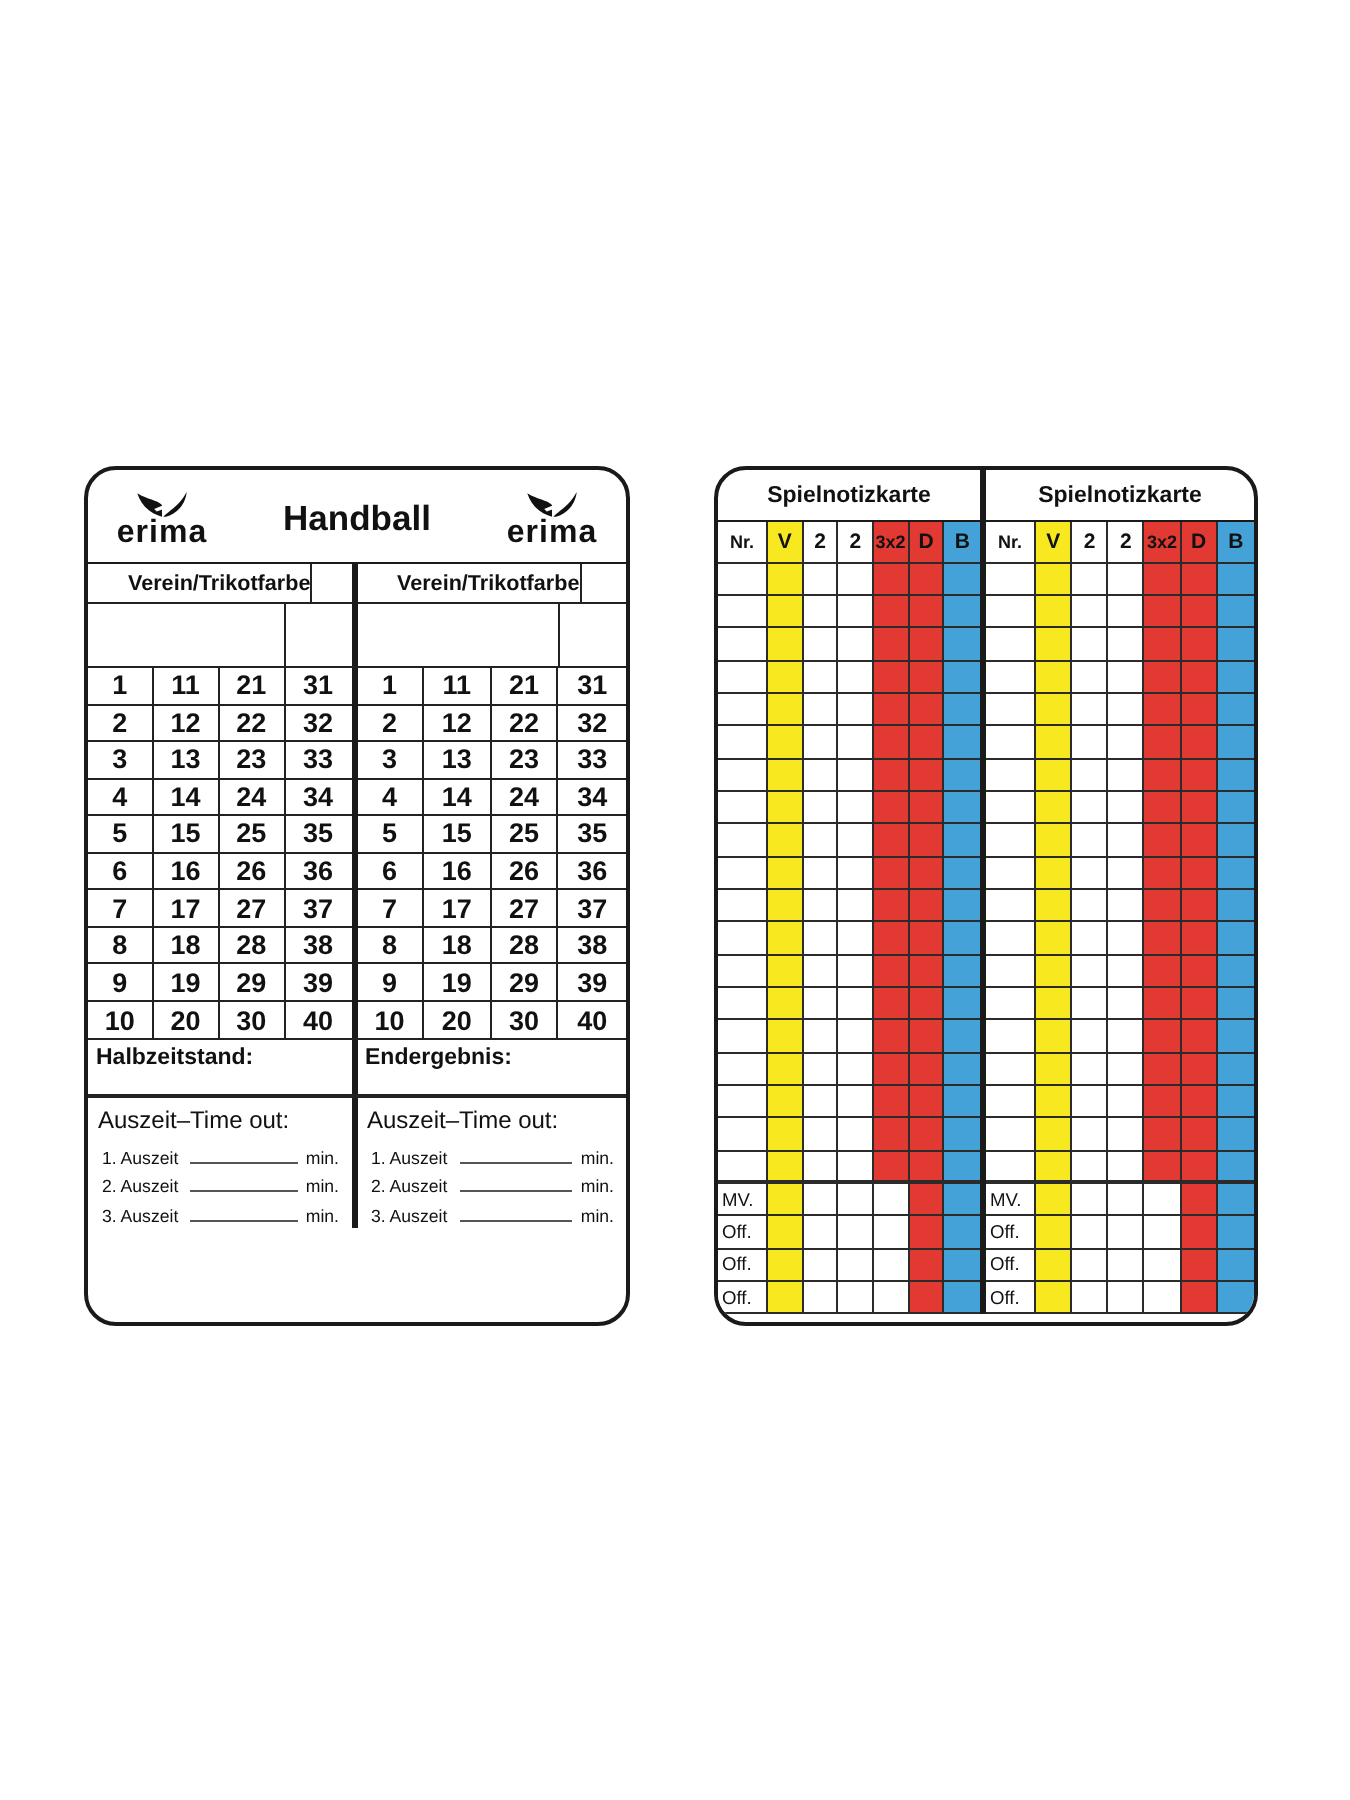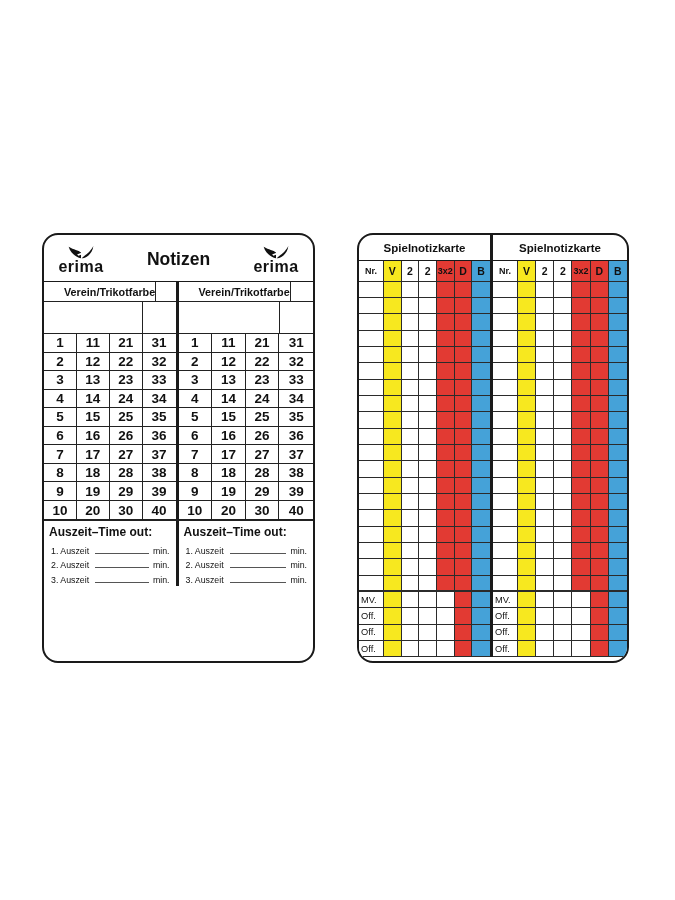--- a/index.html
+++ b/index.html
@@ -44,21 +44,21 @@
     display:flex; align-items:center; justify-content:center;
     font-weight:bold; font-size:13.5px;
   }
   .score-cell.no-r { border-right:none; }
   .score-cell.no-b { border-bottom:none; }
 
   .result-row { height:28px; border-top:1.6px solid #222; box-sizing:border-box; }
   .result-label { font-weight:bold; font-size:11.5px; padding:3px 0 0 4px; }
 
   .timeout-section { height:67px; border-top:2px solid #222; box-sizing:border-box; }
-  .to-heading { font-weight:bold; font-size:12px; padding:4px 0 2px 5px; }
+  .to-heading { font-weight:normal; font-size:12px; padding:4px 0 2px 5px; }
   .to-row { display:flex; align-items:flex-end; font-size:8.8px; padding:0 6px 0 7px; height:14.5px; box-sizing:border-box; }
   .to-line { flex:1; border-bottom:1.2px solid #555; margin:0 4px 2px 6px; }
 
   .notes-section { border-top:2px solid #222; font-weight:bold; font-size:11.5px; padding:4px 0 0 6px; box-sizing:border-box; height:48px; }
 
   
   .rc-teams { display:flex; height:26px; border-bottom:1.6px solid #1a1a1a; box-sizing:border-box; }
   .rc-team {
     width:50%; display:flex; align-items:center; justify-content:center;
     font-weight:bold; font-size:11.5px; box-sizing:border-box;
@@ -92,21 +92,21 @@
     <div class="lc-header">
       <div class="erima-logo">
         <svg class="erima-bird" viewBox="0 0 40 22">
           <path d="M20,20 C12,18 4,12 1,2 C9,7 16,7 20,11 Z" fill="#111"></path>
           <path d="M21,20 C27,14 33,12 39,1 C38,11 31,18 23,20 Z" fill="#111"></path>
           <path d="M14,14 L26,9 L24,13 L16,16 Z" fill="#fff"></path>
         </svg>
         <div class="erima-word">erima</div>
       </div>
       <div class="lc-title">
-        <div>Notizen</div>
+        <div>Handball</div>
       </div>
       <div class="erima-logo">
         <svg class="erima-bird" viewBox="0 0 40 22">
           <path d="M20,20 C12,18 4,12 1,2 C9,7 16,7 20,11 Z" fill="#111"></path>
           <path d="M21,20 C27,14 33,12 39,1 C38,11 31,18 23,20 Z" fill="#111"></path>
           <path d="M14,14 L26,9 L24,13 L16,16 Z" fill="#fff"></path>
         </svg>
         <div class="erima-word">erima</div>
       </div>
     </div>
@@ -214,20 +214,28 @@
           <div class="score-cell">19</div>
           <div class="score-cell">29</div>
           <div class="score-cell no-r">39</div>
           <div class="score-cell no-b">10</div>
           <div class="score-cell no-b">20</div>
           <div class="score-cell no-b">30</div>
           <div class="score-cell no-r no-b">40</div>
         </div>
     </div>
 
+    <div class="pair result-row">
+      <div class="half first">
+        <div class="result-label">Halbzeitstand:</div>
+      </div>
+      <div class="half">
+        <div class="result-label">Endergebnis:</div>
+      </div>
+    </div>
 
     <div class="pair timeout-section">
       <div class="half first" id="timeout-0">
           <div class="to-heading">Auszeit–Time out:</div>
           <div class="to-row">
             <div class="to-label">1. Auszeit</div>
             <div class="to-line"></div>
             <div class="to-unit">min.</div>
           </div>
           <div class="to-row">

